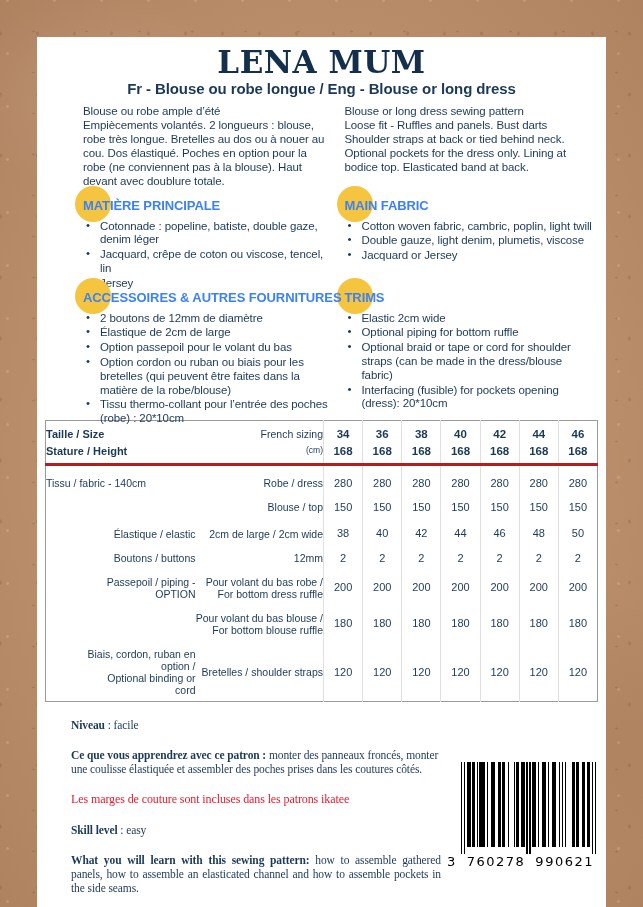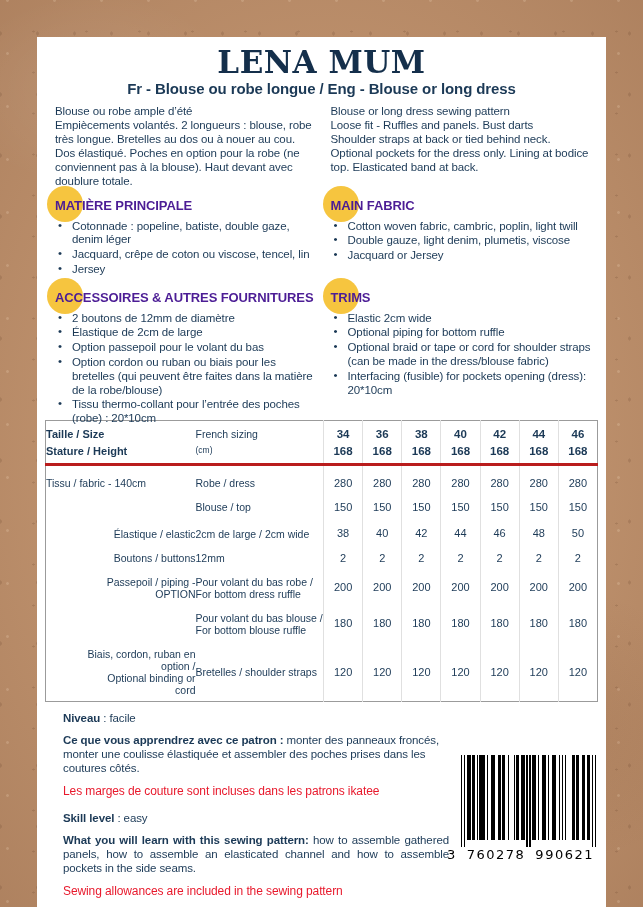--- a/index.html
+++ b/index.html
@@ -24,62 +24,62 @@
   }
   h1{
     margin:9px 0 1px;text-align:center;
     font-family:"DejaVu Serif","Liberation Serif",serif;
     font-weight:700;font-size:31px;line-height:1.05;
     color:#142f4b;letter-spacing:0.5px;
   }
   .subtitle{
     text-align:center;font-size:15px;font-weight:600;color:#1b3956;letter-spacing:-0.1px;
   }
-  .cols{display:flex;gap:14px;padding:0 14px 0 18px;}
+  .cols{display:flex;gap:14px;padding:0 14px 0 18px;margin-left:28px;}
   .col{flex:1;min-width:0;}
   .intro{height:94px;margin-top:7px;}
   .body-text{font-size:11.5px;line-height:1.22;letter-spacing:-0.1px;}
   .pre{white-space:pre-line;}
   h2{
     font-size:13px;font-weight:700;margin:0 0 7px;position:relative;
-    letter-spacing:-0.1px;color:#4c1d95;white-space:nowrap;
+    letter-spacing:-0.1px;color:#3b82f6;white-space:nowrap;
   }
   .hl-circle{position:absolute;width:36px;height:36px;border-radius:50%;background:#f6c53f;left:-8px;top:-12px;}
   .h2-text{position:relative;z-index:1;}
   .sec{height:92px;}
   .sec2{height:112px;}
   ul{margin:0;padding:0;list-style:none;}
   li{padding-left:17px;position:relative;margin-bottom:1px;font-size:11.5px;line-height:1.2;letter-spacing:-0.1px;}
   li::before{content:'\2022';position:absolute;left:3px;top:-1px;color:#1b3956;}
   
   table{
     border-collapse:collapse;margin:18px 0 0 8px;width:553px;table-layout:fixed;
     font-size:10.5px;color:#1b3956;border:1px solid #9b9b9b;
   }
   th,td{padding:0;vertical-align:middle;font-weight:400;line-height:1.15;}
   col.c-label{width:150px;} col.c-sub{width:128px;}
   .num{text-align:center;border-left:1px solid #e0e0e0;font-size:11px;}
   thead .num{font-weight:700;font-size:11.5px;}
   .hc{text-align:left;font-weight:700;font-size:11px;}
-  .sub{text-align:left;padding-right:12px;white-space:pre-line;}
+  .sub{text-align:right;padding-right:12px;white-space:pre-line;}
   .lbl{text-align:right;padding-right:10px;white-space:pre-line;}
   .lbl-left{text-align:left;padding-left:12px;white-space:pre-line;}
   .cm{font-size:8.5px;}
   tr.hrow1 th{padding:7px 0 2px;}
   tr.hrow2 th{padding:2px 0 5px;border-bottom:3px solid #b91c1c;}
   tr.r0 td{padding:11px 0;}
   tr.r1 td{padding:0 0 8px;}
   tr.r2 td{padding:6px 0;}
   tr.r3 td{padding:6px 0;}
   tr.r4 td{padding:5px 0;}
   tr.r5 td{padding:7px 0;}
   tr.r6 td{padding:5px 0;}
   
   .footer{position:relative;margin-top:9px;padding-left:18px;width:402px;}
-  .footer p{margin:8px;}
+  .footer p{margin:16px;font-family:Liberation Serif, serif;}
   .lead{font-weight:700;}
   .gap{margin-top:12px !important;}
   .note{color:#e8192c;margin-top:9px !important;font-size:12px;}
   .justify{text-align:justify;}
   .barcode{position:absolute;left:410px;top:44px;width:152px;}
   .barcode svg{display:block;margin-left:14px;width:135px;height:92px;}
   .bdigits{
     display:flex;justify-content:space-between;margin-top:0;padding-right:5px;
     color:#000;font-size:13px;letter-spacing:1.5px;font-family:"DejaVu Sans",sans-serif;
   }

